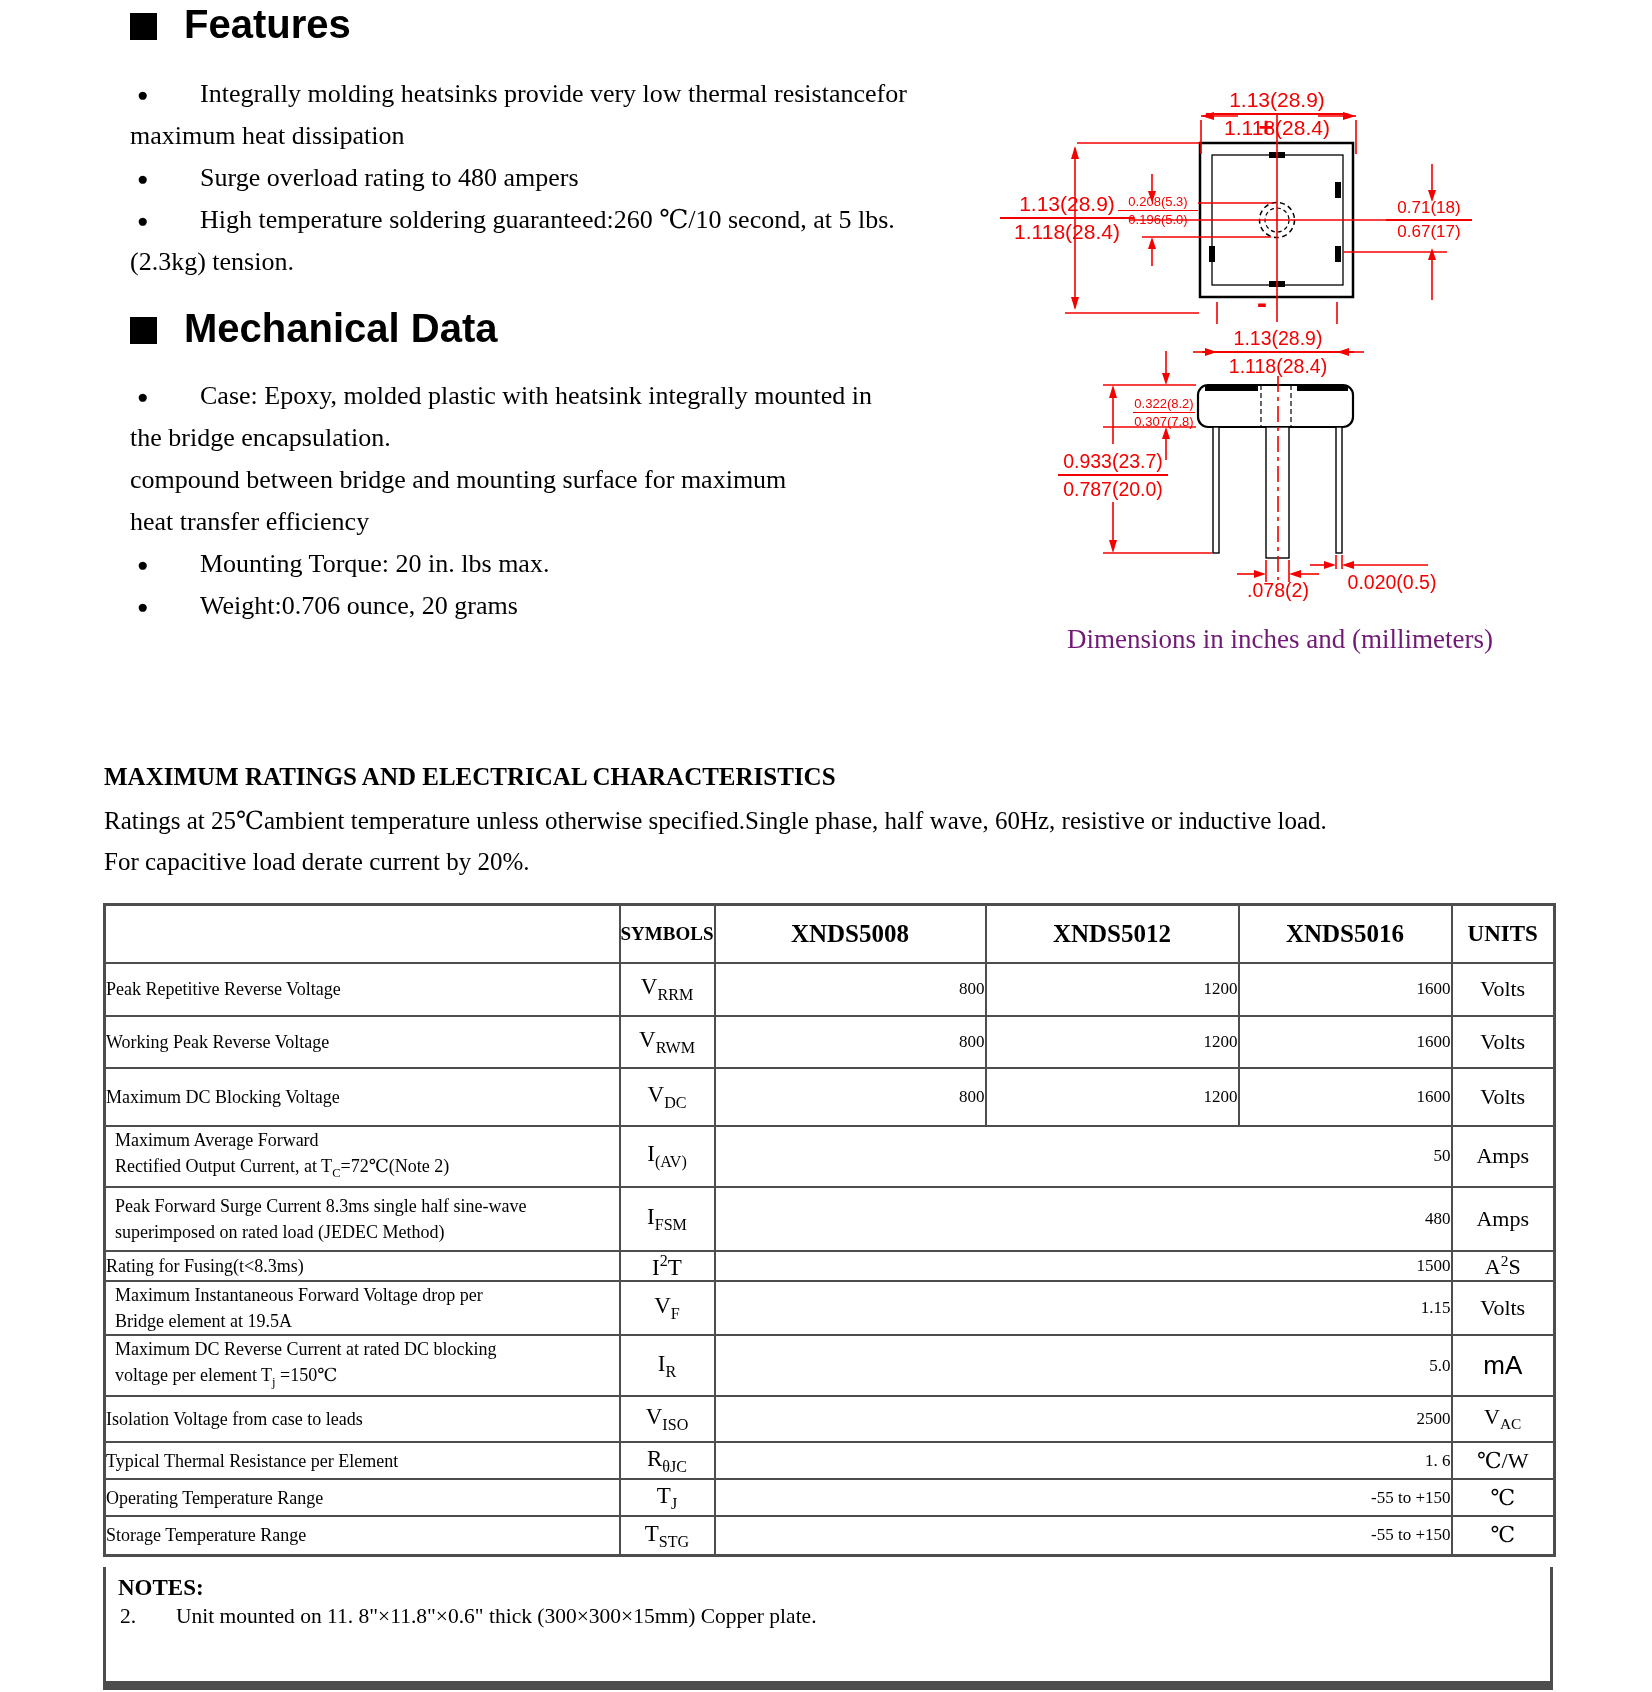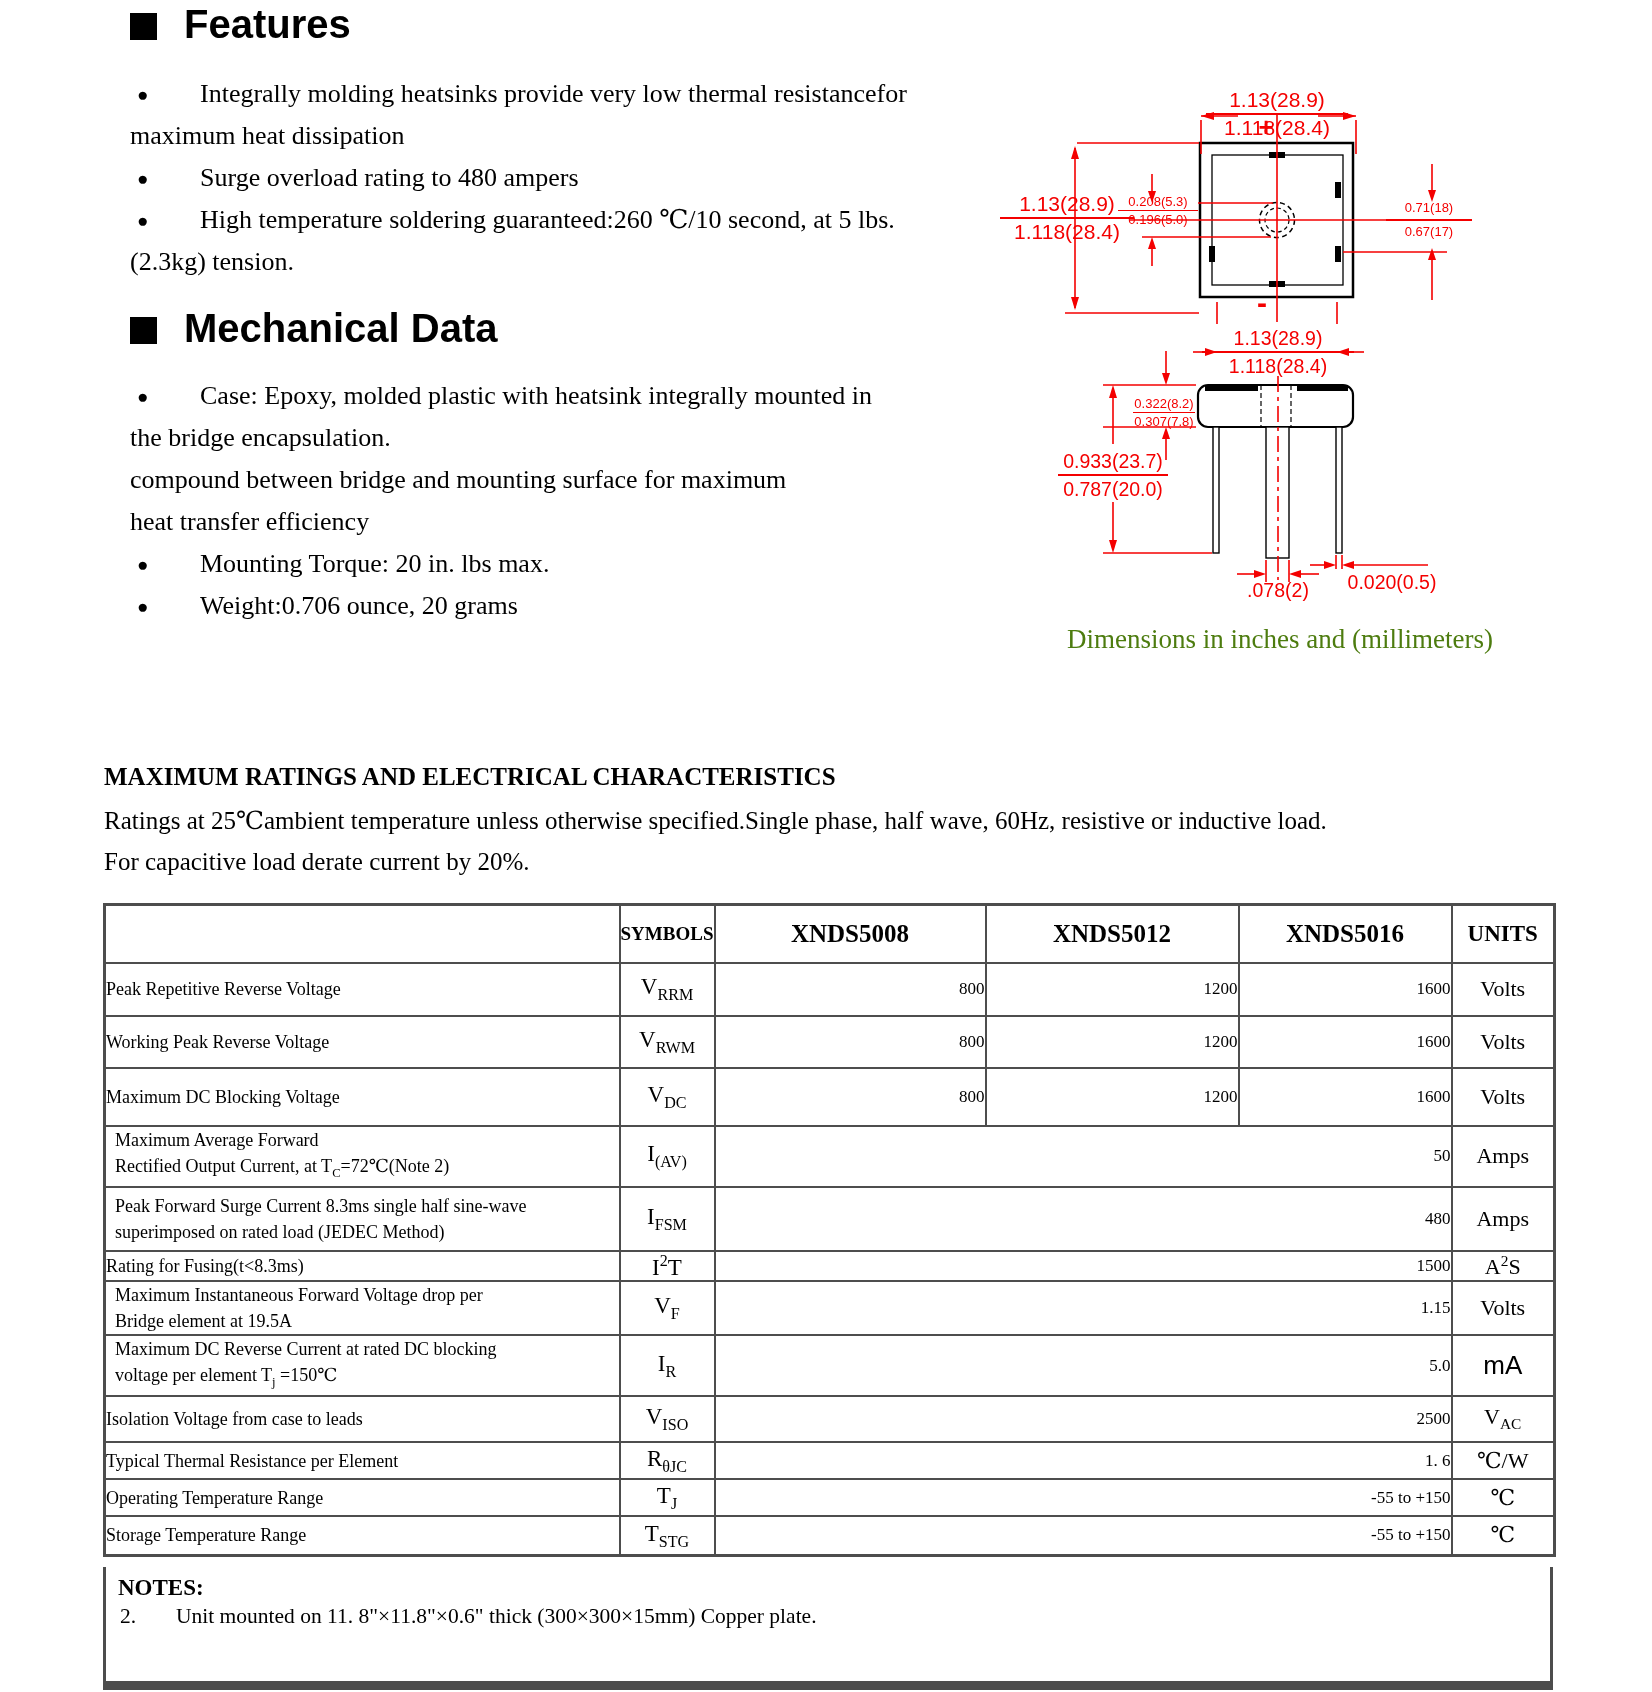--- a/index.html
+++ b/index.html
@@ -42,25 +42,25 @@
   .notes .nitem { font-size:21.5px; line-height:30px; padding-left:14px; }
   .notes .num { display:inline-block; width:56px; }
   
   .diagram { position:absolute; left:980px; top:70px; width:575px; height:600px; }
   .diagram svg { position:absolute; left:0; top:0; }
   .rlab { position:absolute; color:#f40000; font-family:"Liberation Sans","DejaVu Sans",sans-serif; text-align:center; }
   .frac .t { border-bottom:2px solid #f40000; }
   .frac.small .t { border-bottom:1px solid #f40000; }
   .fs21 { font-size:21px; line-height:26px; }
   .fs19 { font-size:19.5px; line-height:26px; }
-  .fs17 { font-size:13px; line-height:22px; }
+  .fs17 { font-size:17px; line-height:22px; }
   .fs13 { font-size:13px; line-height:17px; }
   .sign { font-weight:bold; font-size:26px; line-height:26px; }
   .dcaption { position:absolute; left:58px; top:554px; width:484px; text-align:center;
-    font-size:27px; color:#4d7c0f; font-family:"Liberation Serif","DejaVu Serif",serif; }
+    font-size:27px; color:#701a75; font-family:"Liberation Serif","DejaVu Serif",serif; }
 </style>
 </head>
 <body>
 
 <div class="sec-title" style="top:2px;">
   <span class="sq"></span>
   <span>Features</span>
 </div>
 <div class="blist" id="features-list" style="top:73px;">
     <div class="bline"><span class="dot">●</span><span>Integrally molding heatsinks provide very low thermal resistancefor</span></div>

